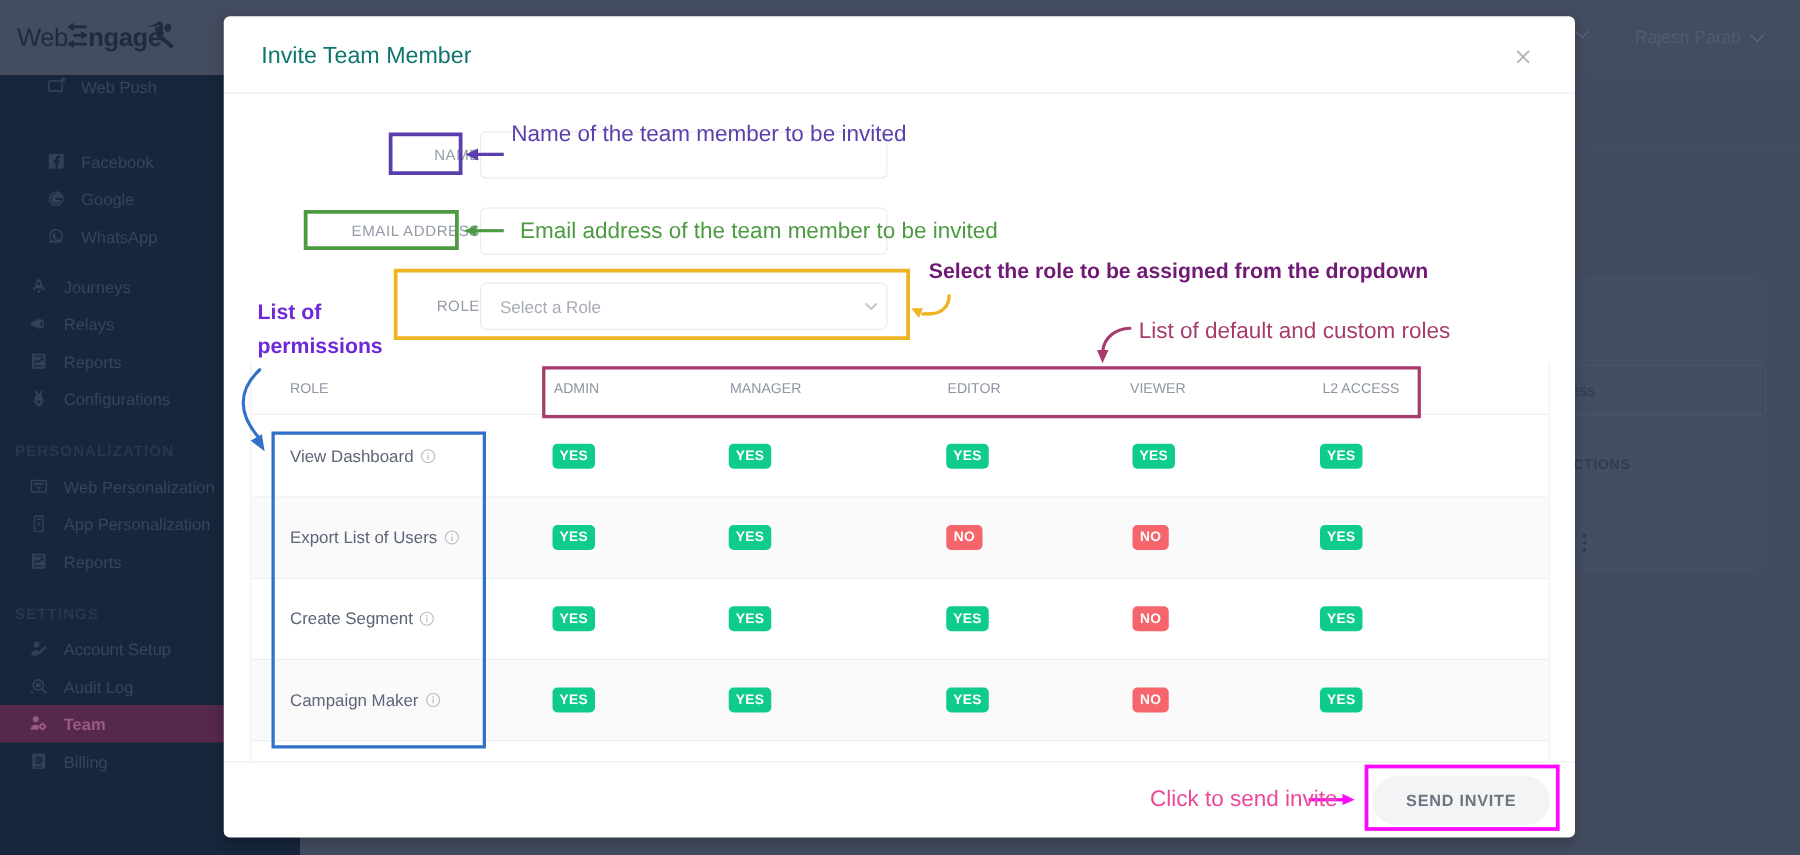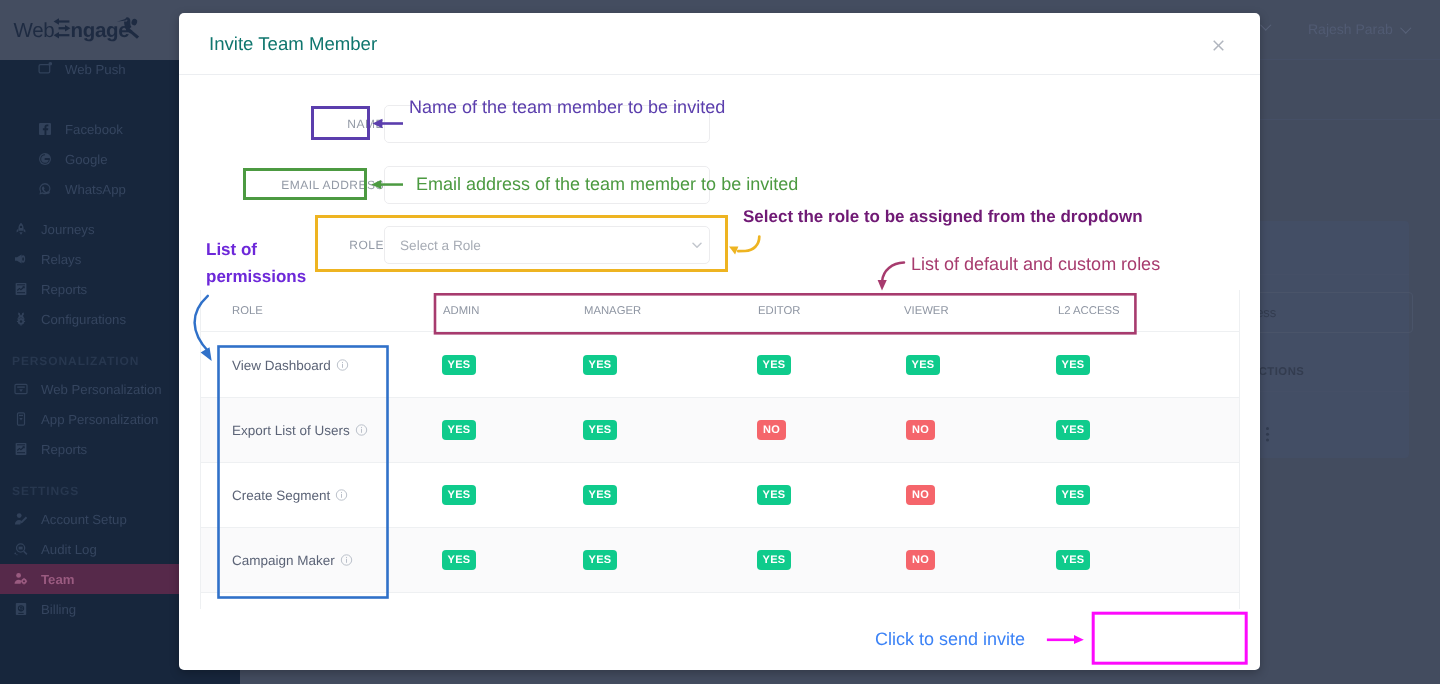--- a/index.html
+++ b/index.html
@@ -13,21 +13,21 @@
   #topbar { position:absolute; left:0; top:0; width:1440px; height:60px; background:#444d60; }
   #logo { position:absolute; left:13px; top:7px; width:130px; height:40px; }
   #usermenu { position:absolute; left:1308px; top:21px; color:#515b73; font-size:14px;
               display:flex; align-items:center; gap:9px; }
   #chev-a { position:absolute; left:1262px; top:24px; }
   .chev { width:7.5px; height:7.5px; border-right:1.7px solid #59637a; border-bottom:1.7px solid #59637a;
           transform:rotate(45deg); margin-top:-3px; }
 
   #sidebar { position:absolute; left:0; top:60px; width:240px; height:624px; background:#17263c; }
   .side-item { position:absolute; left:0; width:240px; height:30px; display:flex; align-items:center;
-               padding-left:14px; color:#35455f; font-size:13.2px; gap:13px; }
+               padding-left:24px; color:#35455f; font-size:13.2px; gap:13px; }
   .side-item.sub { padding-left:38px; }
   .side-item.active { background:#56294a; color:#9a5b80; font-weight:bold; }
   .side-hdr { position:absolute; left:12px; color:#27374f; font-size:12px; font-weight:bold;
               letter-spacing:0.9px; }
   .side-ico { width:14px; height:14px; flex:none; display:flex; align-items:center; justify-content:center; }
   .side-ico svg { width:14px; height:14px; }
   .side-ico svg { display:block; }
 
   #content { position:absolute; left:240px; top:60px; width:1200px; height:624px; background:#434c5f; }
   .bgline { position:absolute; background:#454f66; height:1px; }
@@ -405,20 +405,23 @@
               <rect x="6.5" y="3.7" width="1" height="1.3" fill="#b6bcc6"></rect>
             </svg></span>
           <span class="pcell badge yes" style="left:241px">YES</span>
           <span class="pcell badge yes" style="left:382px">YES</span>
           <span class="pcell badge yes" style="left:556px">YES</span>
           <span class="pcell badge no" style="left:705px">NO</span>
           <span class="pcell badge yes" style="left:855px">YES</span>
         </div>
       </div>
 
+    <div id="modal-foot">
+      <button id="send-btn">SEND INVITE</button>
+    </div>
   </div>
 
   <div id="anno">
     <svg width="1440" height="684" viewBox="0 0 1440 684">
       <defs>
         <marker id="ah-purple" markerWidth="7" markerHeight="7" refX="6.4" refY="3.5" orient="auto">
             <path d="M6.6 3.5 0 0.3V6.7z" fill="#5b3ead"></path>
           </marker>
         <marker id="ah-green" markerWidth="7" markerHeight="7" refX="6.4" refY="3.5" orient="auto">
             <path d="M6.6 3.5 0 0.9V6.1z" fill="#4c9a41"></path>
@@ -471,16 +474,16 @@
       <g fill="#fd09fd">
         <rect x="1046.9" y="638.5" width="28" height="2.6"></rect>
         <path d="M1083.8 639.8 1074 634.9v9z"></path>
       </g>
     </svg>
     <div class="ann-txt" style="left:409px;top:97px;color:#5b3ead;">Name of the team member to be invited</div>
     <div class="ann-txt" style="left:416px;top:174px;color:#4c9a41;">Email address of the team member to be invited</div>
     <div class="ann-txt" style="left:743px;top:207px;color:#701a75;font-weight:bold;font-size:17px;">Select the role to be assigned from the dropdown</div>
     <div class="ann-txt" style="left:911px;top:254px;color:#a73b6e;">List of default and custom roles</div>
     <div class="ann-txt" style="left:206px;top:236px;color:#6d28d9;font-weight:bold;font-size:17px;line-height:27px;"><span>List of</span><br><span>permissions</span></div>
-    <div class="ann-txt" style="left:875px;top:629px;color:#3b82f6;">Click to send invite</div>
+    <div class="ann-txt" style="left:920px;top:629px;color:#ec4899;">Click to send invite</div>
   </div>
 
 </div>
 
 </body></html>

